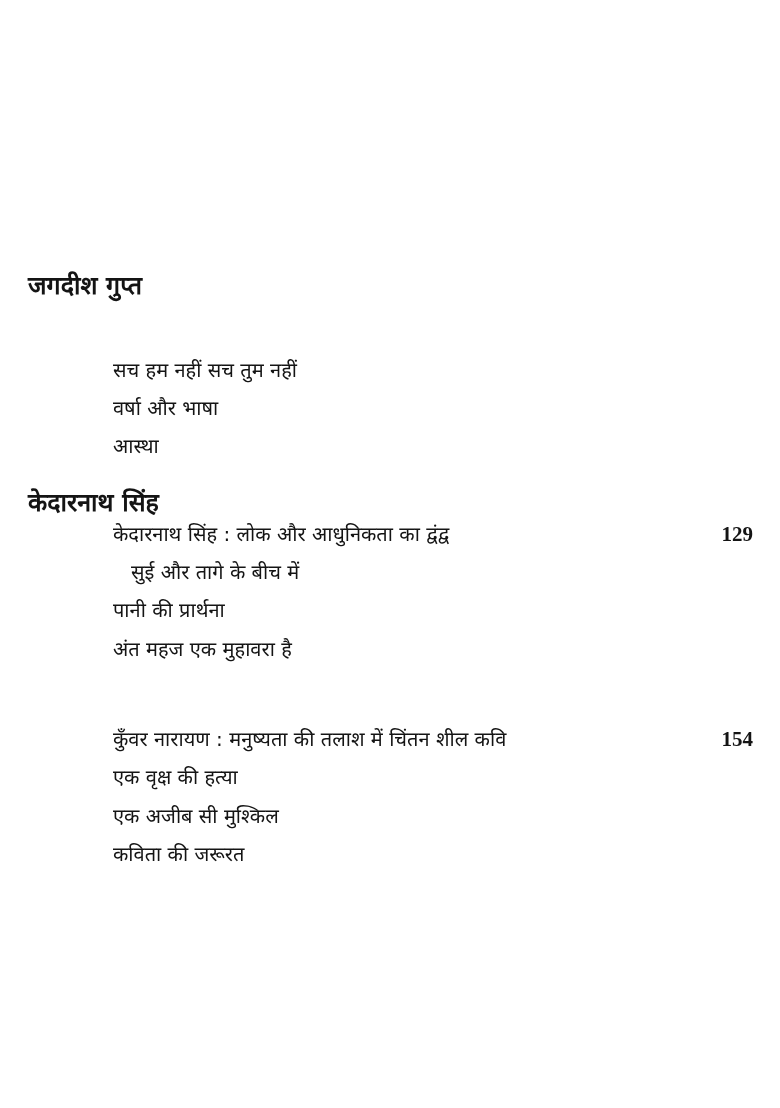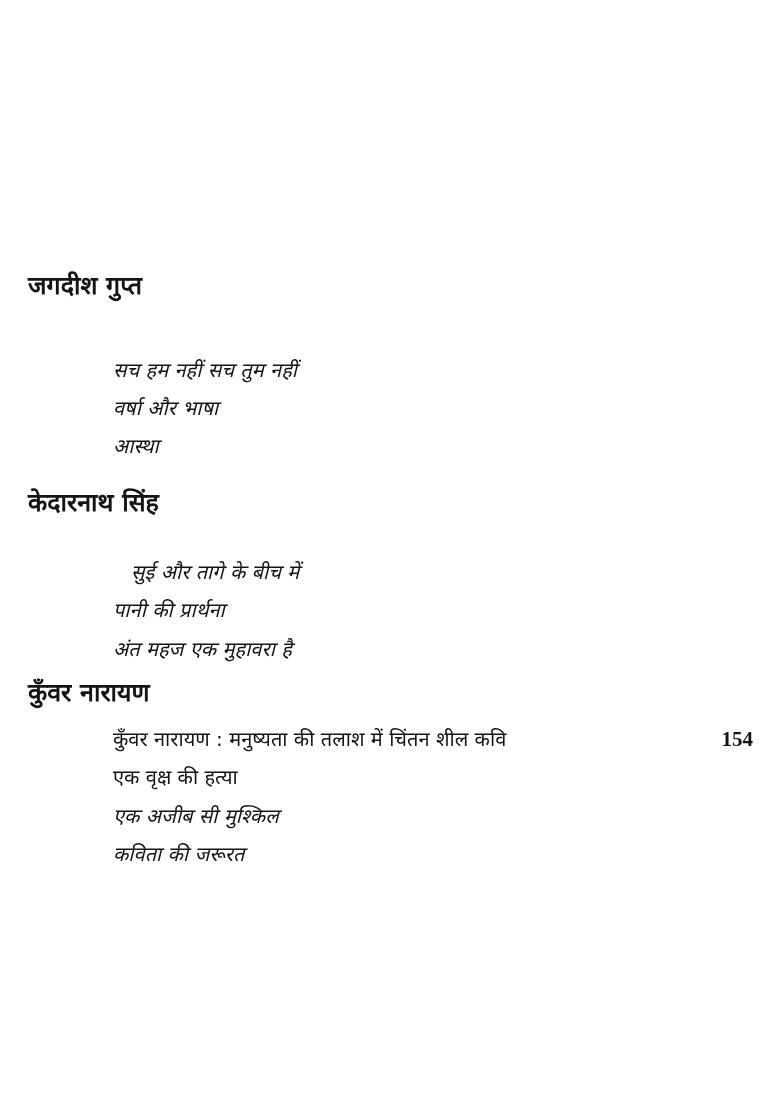--- a/index.html
+++ b/index.html
@@ -49,21 +49,20 @@
       right: 0;
       top: 0;
       font-family: "Liberation Serif", "DejaVu Serif", serif;
       font-weight: bold;
       font-size: 21px;
     }
     .entry.essay .label {
       font-style: normal;
     }
     .entry.poem .label {
-      font-style: italic;
     }
     .entry.poem.upright .label {
       font-style: normal;
       text-align: center;
     }
   </style>
 </head>
 <body>
 
 <div class="toc">
@@ -73,31 +72,34 @@
     <span class="label">सच हम नहीं सच तुम नहीं</span>
   </div>
   <div class="entry poem" style="top:376px;">
     <span class="label">वर्षा और भाषा</span>
   </div>
   <div class="entry poem" style="top:414px;">
     <span class="label">आस्था</span>
   </div>
 
   <div class="section-title" style="top:454px;margin-top:17px;">केदारनाथ सिंह</div>
+  <div class="entry essay" style="top:502px;">
+    <span class="label">केदारनाथ सिंह : लोक और आधुनिकता का द्वंद्व</span>
+    <span class="page-num">129</span>
+  </div>
   <div class="entry poem" style="top:540px;margin-left:18px;">
     <span class="label">सुई और तागे के बीच में</span>
   </div>
   <div class="entry poem" style="top:578px;">
     <span class="label">पानी की प्रार्थना</span>
   </div>
   <div class="entry poem" style="top:617px;">
     <span class="label">अंत महज एक मुहावरा है</span>
   </div>
 
-  <div class="section-title" style="top:661px;">कुँवर नारायण</div>
   <div class="entry essay" style="top:707px;">
     <span class="label">कुँवर नारायण : मनुष्यता की तलाश में चिंतन शील कवि</span>
     <span class="page-num">154</span>
   </div>
   <div class="entry poem upright" style="top:745px;">
     <span class="label">एक वृक्ष की हत्या</span>
   </div>
   <div class="entry poem" style="top:822px;">
     <span class="label">कविता की जरूरत</span>
   </div>

